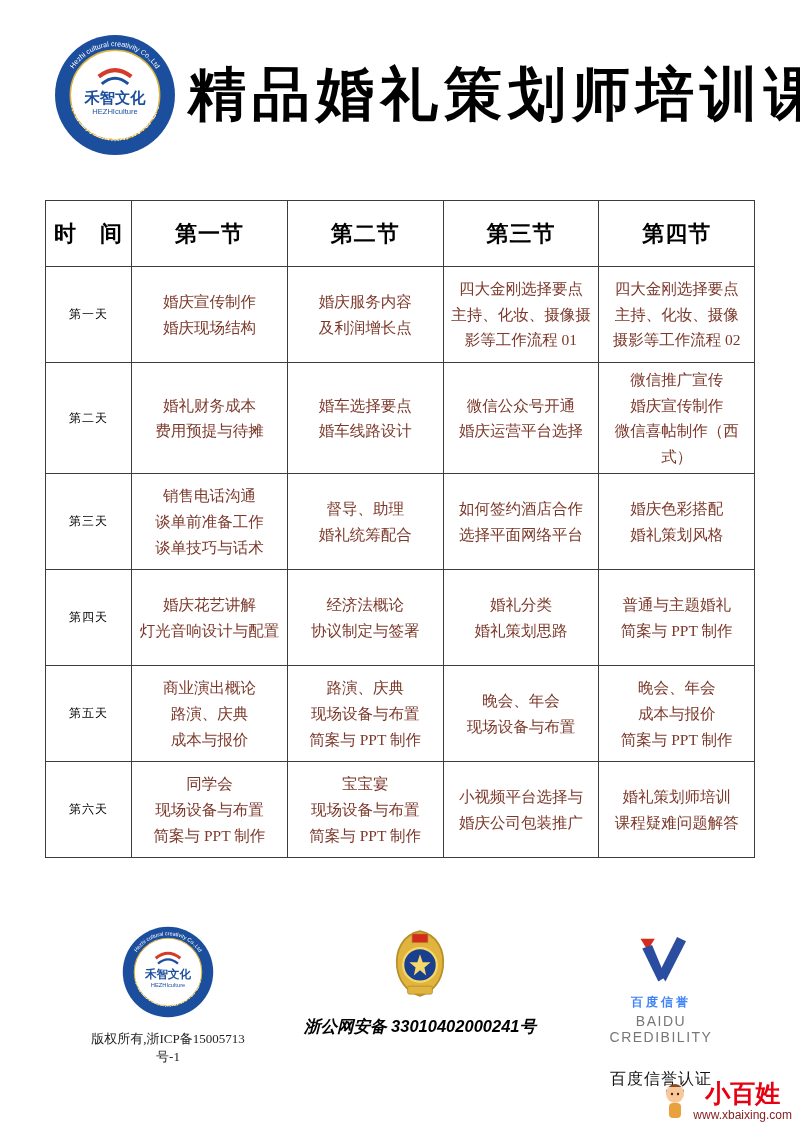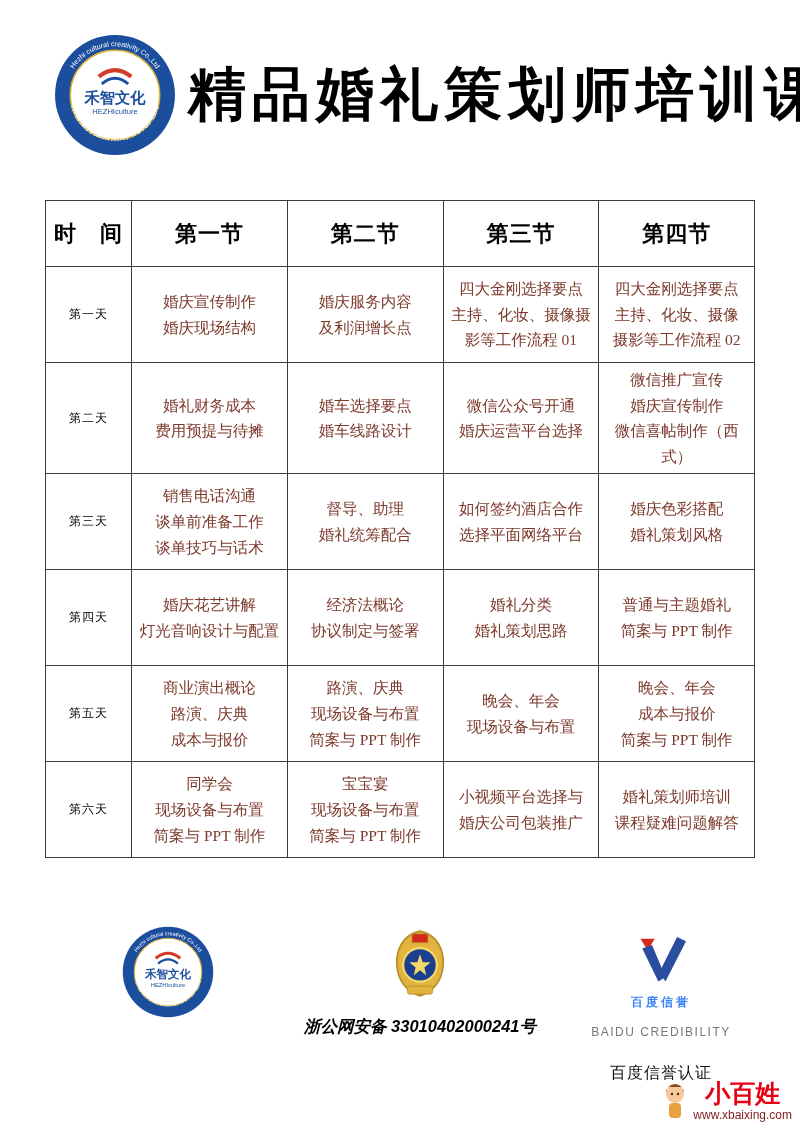--- a/index.html
+++ b/index.html
@@ -35,21 +35,21 @@
   .logo-small { width:92px; height:92px; }
   .copyright { margin-top:8px; font-size:13px; color:#222; }
 
   .footer-center { position:absolute; left:298px; top:924px; width:244px; text-align:center; }
   .badge { width:62px; height:80px; }
   .police { margin-top:8px; font-size:16.5px; font-weight:bold; color:#000; font-family:"Liberation Sans",sans-serif;font-style:italic; }
 
   .footer-right { position:absolute; left:582px; top:936px; width:158px; text-align:center; }
   .baidu-v { width:54px; height:50px; }
   .baidu-name { font-size:12px; font-weight:bold; color:#3b82f6; letter-spacing:3px; margin-top:4px; }
-  .baidu-sub { font-size:12px; color:#777; letter-spacing:1.5px; margin-top:14px; font-family:"Liberation Sans",sans-serif; }
+  .baidu-sub { font-size:14px; color:#777; letter-spacing:1.5px; margin-top:2px; font-family:"Liberation Sans",sans-serif; }
   .baidu-cert { margin-top:24px; font-size:16px; color:#111; letter-spacing:1px; }
 
   
   .watermark { position:absolute; right:8px; bottom:6px; display:flex; align-items:flex-end; gap:3px; }
   .wm-icon { width:30px; height:40px; }
   .wm-text { text-align:center; }
   .wm-name { font-size:25px; font-weight:bold; color:#e60012; font-family:"Liberation Sans",sans-serif; line-height:1; }
   .wm-url { font-size:12px; color:#7f1d1d; font-family:"Liberation Sans",sans-serif; margin-top:2px; }
 </style>
 </head>
@@ -189,20 +189,21 @@
         <textPath href="#arcT2" startOffset="50%" text-anchor="middle">Hezhi cultural creativity Co.,Ltd</textPath>
       </text>
       <text font-size="9" fill="#ffffff">
         <textPath href="#arcB2" startOffset="50%" text-anchor="middle">禾智主持主播策划培训创电商</textPath>
       </text>
       <path d="M44,42 Q60,29 76,42" stroke="#d43c2a" stroke-width="4" fill="none"></path>
       <path d="M47,49 Q60,38 73,49" stroke="#1c4e9e" stroke-width="3" fill="none"></path>
       <text x="60" y="68" font-size="15" font-weight="bold" fill="#1c4e9e" text-anchor="middle">禾智文化</text>
       <text x="60" y="79" font-size="7.5" fill="#1c4e9e" text-anchor="middle" font-family="Liberation Sans, sans-serif">HEZHIculture</text>
     </svg>
+    <div class="copyright">版权所有,浙ICP备15005713号-1</div>
   </div>
 
   <div class="footer-center">
     <svg class="badge" viewBox="0 0 70 84" aria-hidden="true">
       <path d="M35,5 C16,9 7,26 9,45 C11,63 21,73 35,78 C49,73 59,63 61,45 C63,26 54,9 35,5 Z" fill="#e0b43e" stroke="#b8902a" stroke-width="2"></path>
       <rect x="26" y="8" width="18" height="10" fill="#d42b1f" stroke="#b8902a" stroke-width="0.8"></rect>
       <circle cx="35" cy="43" r="19" fill="#1b3f8f" stroke="#f4d96a" stroke-width="2.5"></circle>
       <polygon points="35,31 38,40 47,40 40,46 42,55 35,49 28,55 30,46 23,40 32,40" fill="#f4d96a"></polygon>
       <rect x="21" y="67" width="28" height="9" rx="2" fill="#e0b43e" stroke="#b8902a" stroke-width="1"></rect>
     </svg>

